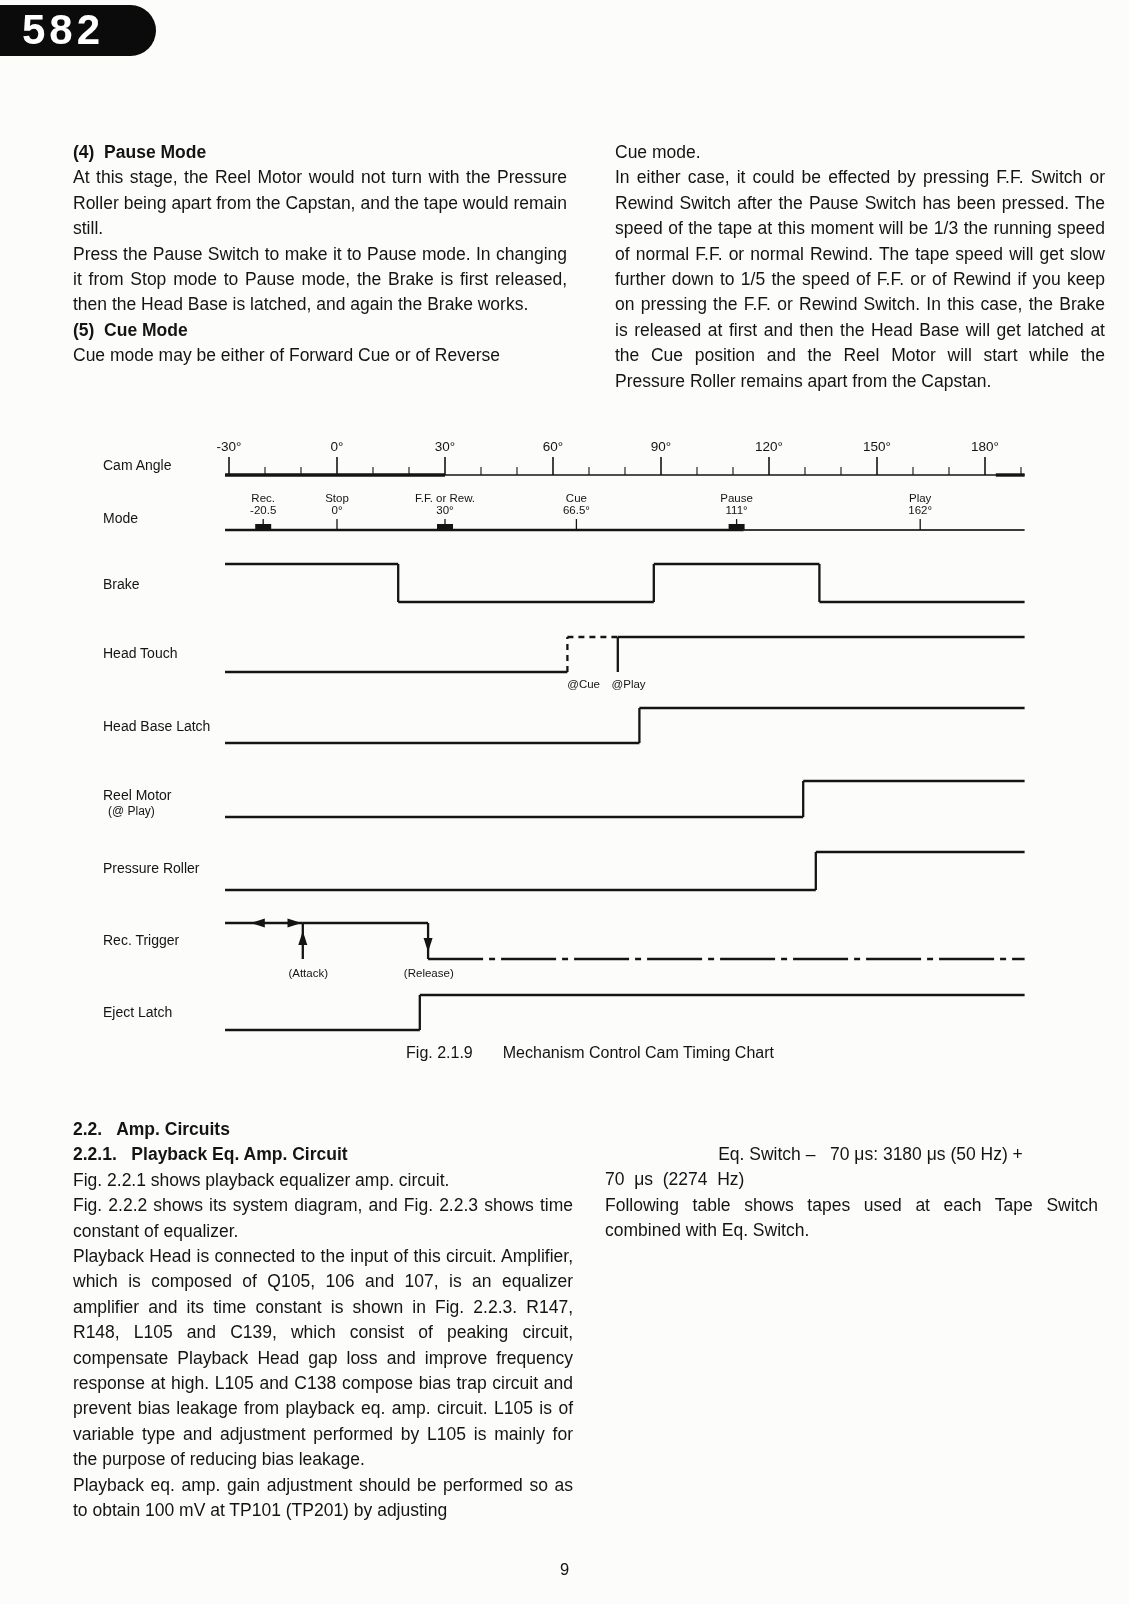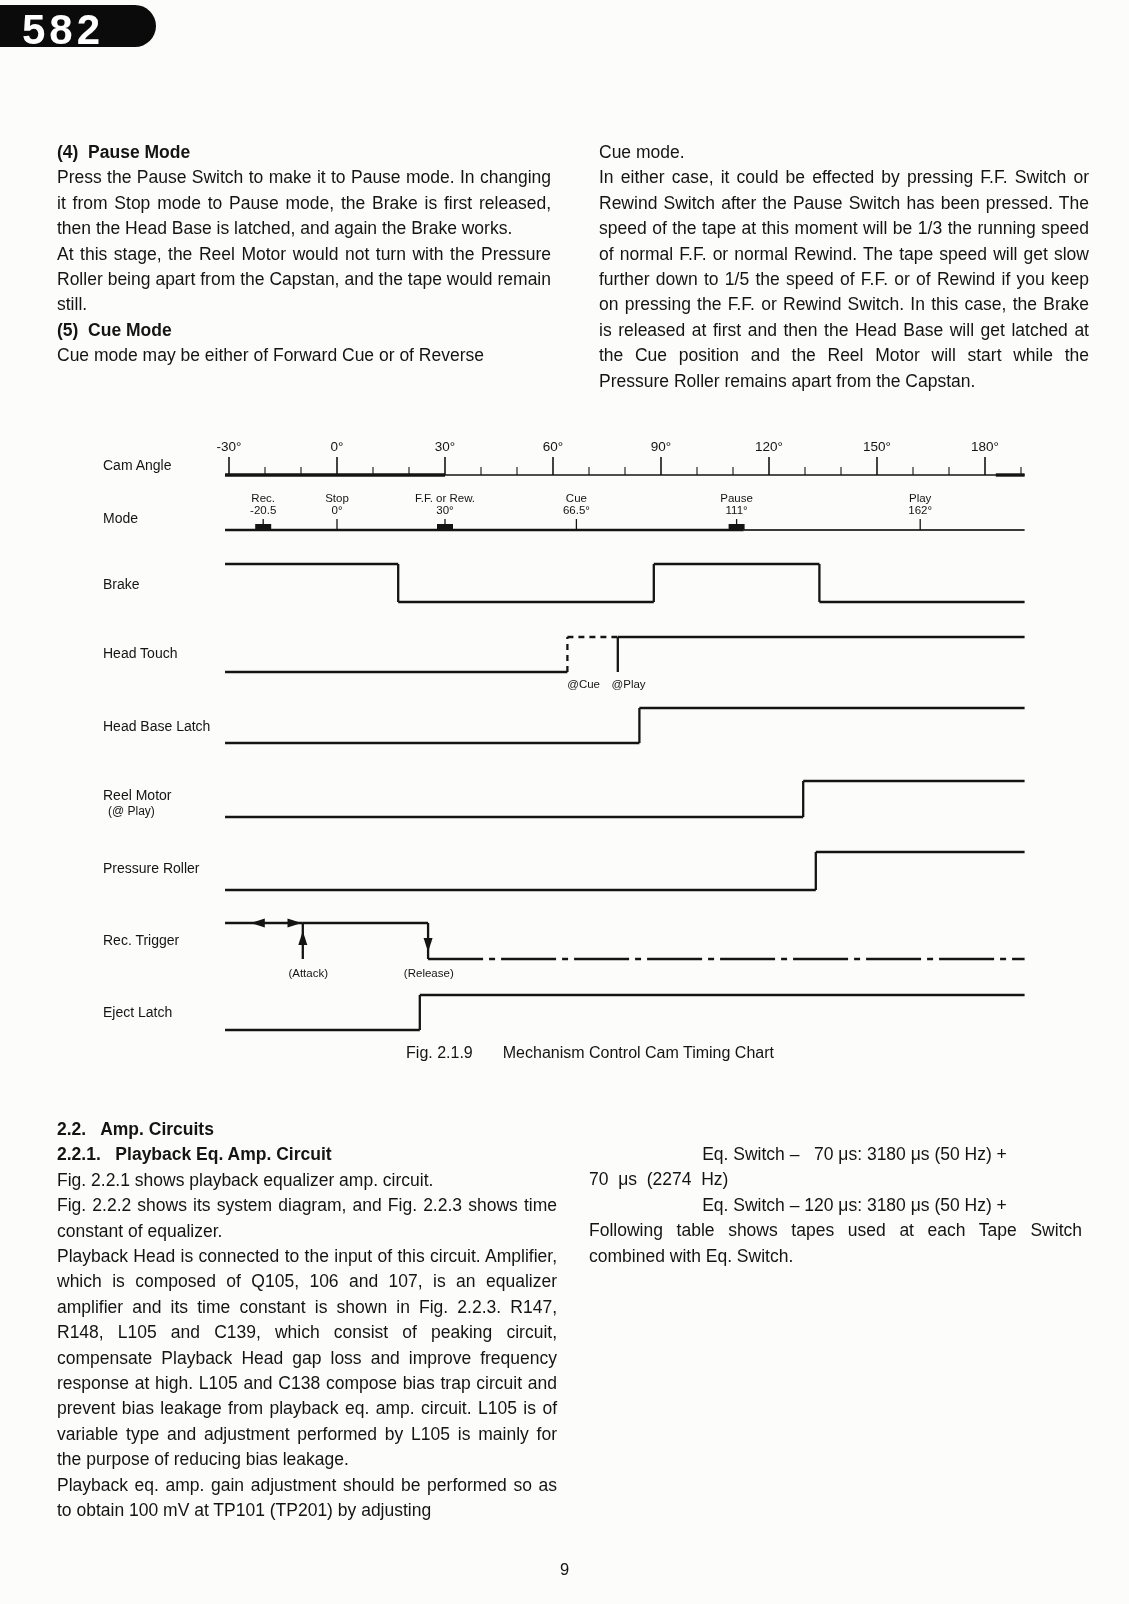--- a/index.html
+++ b/index.html
@@ -1,21 +1,21 @@
 <!DOCTYPE html>
 <html><head>
 <meta charset="utf-8">
 <style>
   html,body{margin:0;padding:0;background:#e8e8e6;}
   .page{position:relative;width:1129px;height:1604px;background:#fcfcfa;
         font-family:"Liberation Sans",sans-serif;color:#141414;overflow:hidden;margin:0 auto;}
-  .badge{position:absolute;left:0;top:5px;width:156px;height:42px;background:#0b0b0b;
+  .badge{position:absolute;left:0;top:5px;width:156px;height:51px;background:#0b0b0b;
          border-radius:0 28px 28px 0;color:#fff;font-weight:700;font-size:42px;line-height:49px;
          padding-left:22px;letter-spacing:4px;box-sizing:border-box;}
-  .col{position:absolute;font-size:17.5px;line-height:25.4px;text-align:justify;}
+  .col{position:absolute;font-size:17.5px;line-height:25.4px;text-align:justify;margin-left:16px;}
   .col p{margin:0;}
   .hd{font-weight:700;white-space:pre-wrap;text-align:left;}
   .gap5{margin-top:21px;}
   .lt{left:57px;top:140px;width:494px;}
   .rt{left:599px;top:140px;width:490px;}
   .lb{left:57px;top:1117px;width:500px;}
   .rb{left:589px;top:1142px;width:493px;}
   .eq{white-space:pre-wrap;text-align:center;padding-left:38px;}
   .eqr{white-space:pre-wrap;padding-right:6px;}
   .caption{position:absolute;left:150px;width:880px;top:1044px;text-align:center;font-size:16px;}
@@ -26,22 +26,22 @@
 </style>
 </head>
 <body>
 
 <div class="page">
 
   <div class="badge">582</div>
 
   <div class="col lt">
     <p class="hd">(4)  Pause Mode</p>
+    <p>At this stage, the Reel Motor would not turn with the Pressure Roller being apart from the Capstan, and the tape would remain still.</p>
     <p>Press the Pause Switch to make it to Pause mode. In changing it from Stop mode to Pause mode, the Brake is first released, then the Head Base is latched, and again the Brake works.</p>
-    <p>At this stage, the Reel Motor would not turn with the Pressure Roller being apart from the Capstan, and the tape would remain still.</p>
     <p class="hd gap5">(5)  Cue Mode</p>
     <p>Cue mode may be either of Forward Cue or of Reverse</p>
   </div>
 
   <div class="col rt">
     <p>Cue mode.</p>
     <p>In either case, it could be effected by pressing F.F. Switch or Rewind Switch after the Pause Switch has been pressed. The speed of the tape at this moment will be 1/3 the running speed of normal F.F. or normal Rewind. The tape speed will get slow further down to 1/5 the speed of F.F. or of Rewind if you keep on pressing the F.F. or Rewind Switch. In this case, the Brake is released at first and then the Head Base will get latched at the Cue position and the Reel Motor will start while the Pressure Roller remains apart from the Capstan.</p>
   </div>
 
   <svg id="timing-svg" class="chart" width="1129" height="1604" viewBox="0 0 1129 1604">
@@ -178,18 +178,17 @@
     <p class="hd">2.2.1.   Playback Eq. Amp. Circuit</p>
     <p>Fig. 2.2.1 shows playback equalizer amp. circuit.</p>
     <p>Fig. 2.2.2 shows its system diagram, and Fig. 2.2.3 shows time constant of equalizer.</p>
     <p>Playback Head is connected to the input of this circuit. Amplifier, which is composed of Q105, 106 and 107, is an equalizer amplifier and its time constant is shown in Fig. 2.2.3. R147, R148, L105 and C139, which consist of peaking circuit, compensate Playback Head gap loss and improve frequency response at high. L105 and C138 compose bias trap circuit and prevent bias leakage from playback eq. amp. circuit. L105 is of variable type and adjustment performed by L105 is mainly for the purpose of reducing bias leakage.</p>
     <p>Playback eq. amp. gain adjustment should be performed so as to obtain 100 mV at TP101 (TP201) by adjusting</p>
   </div>
 
   <div class="col rb">
     <p class="eq">Eq. Switch –   70 μs: 3180 μs (50 Hz) +</p>
     <p class="eqr">70  μs  (2274  Hz)</p>
-    <p class="eq">Eq. Switch – 120 μs: 3180 μs (50 Hz) +</p>
     <p>Following table shows tapes used at each Tape Switch combined with Eq. Switch.</p>
   </div>
 
   <div class="pageno">9</div>
 </div>
 
 </body></html>

